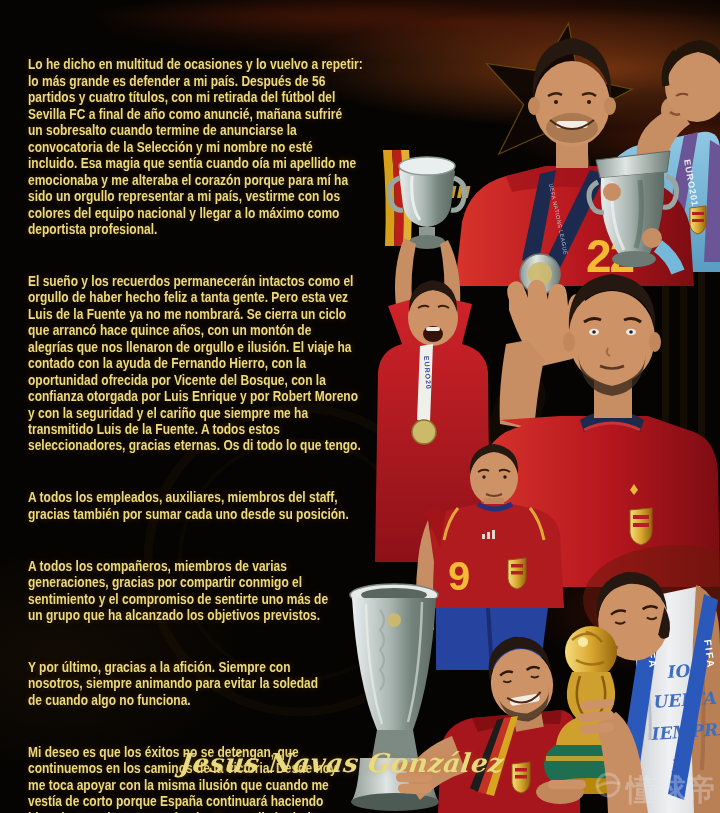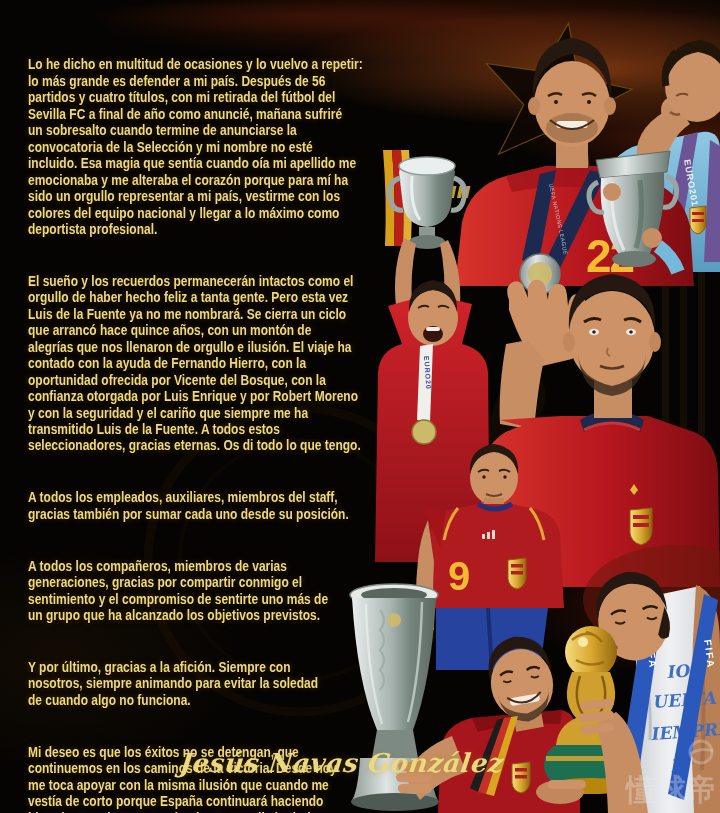--- a/index.html
+++ b/index.html
@@ -31,22 +31,22 @@
   .letter p{margin:0 0 19px 0;}
   .signature{
     position:absolute;left:180px;top:748px;z-index:6;
     font-family:"DejaVu Serif","Liberation Serif",serif;
     font-style:italic;font-weight:bold;font-size:26px;color:#e9d97f;
     transform:skewX(-7deg);letter-spacing:0.5px;
     text-shadow:0 0 6px rgba(170,120,20,0.4);
   }
   .watermark{
     position:absolute;right:4px;bottom:2px;z-index:7;
-    display:flex;align-items:flex-end;gap:3px;
-    color:rgba(232,236,240,0.34);font-size:30px;font-weight:bold;flex-direction:column;
+    display:flex;align-items:flex-start;gap:3px;
+    color:rgba(232,236,240,0.34);font-size:30px;font-weight:bold;
   }
   .watermark svg{display:block;opacity:0.85;}
 </style>
 </head>
 <body>
 
 <div class="poster">
 
   <div class="bg"></div>
 

